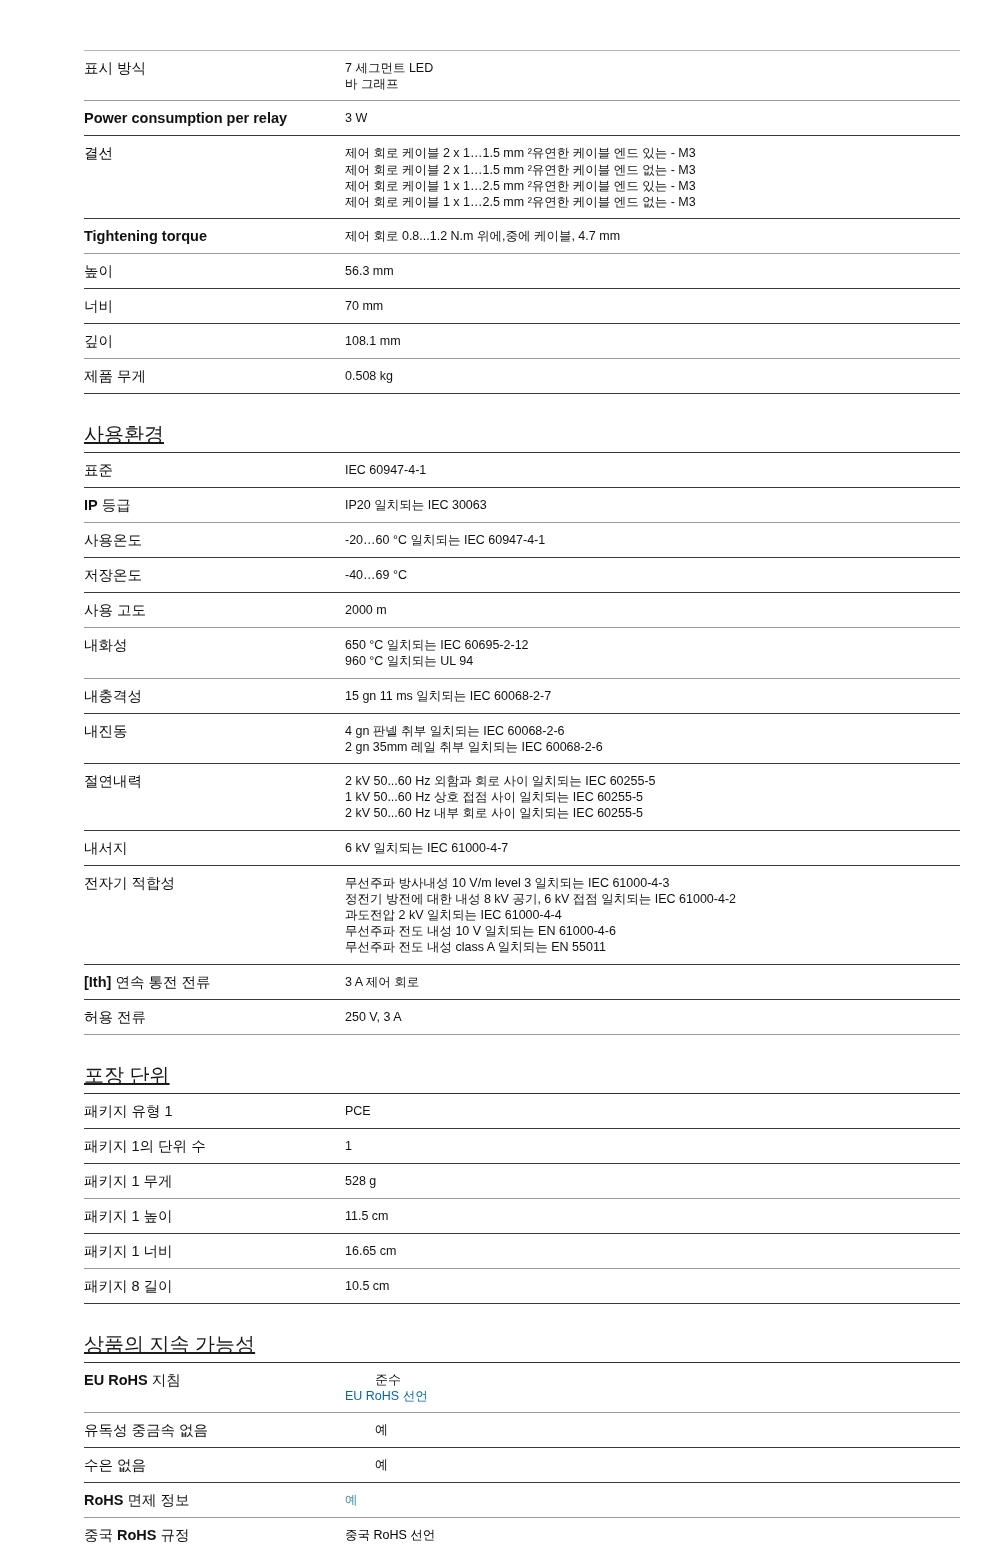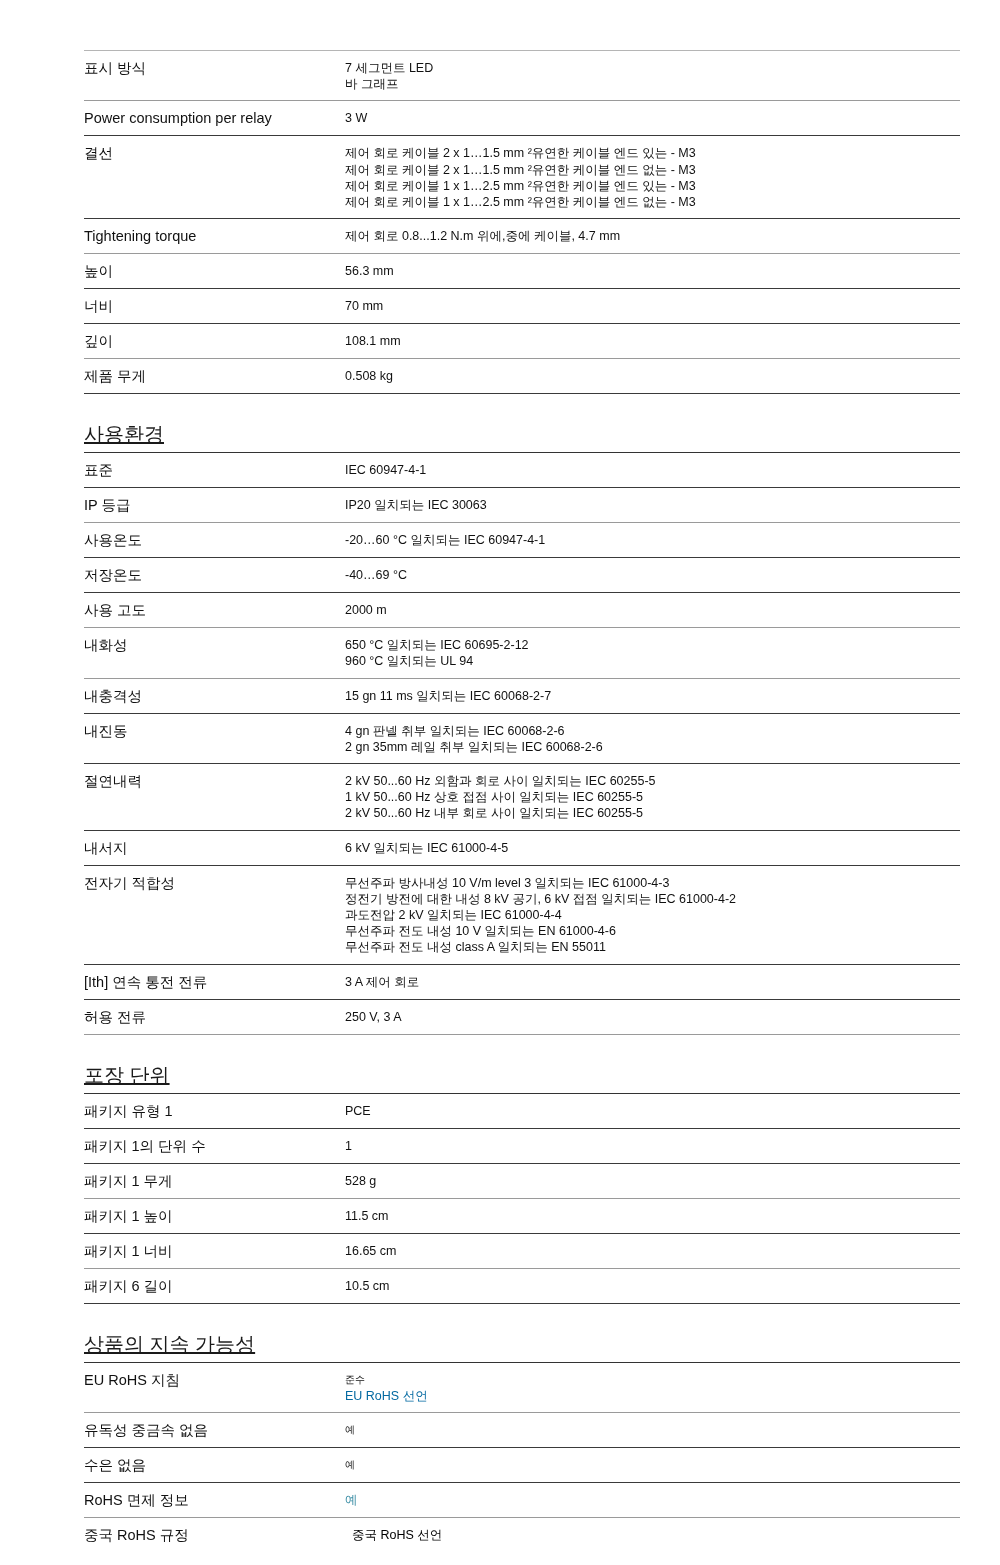--- a/index.html
+++ b/index.html
@@ -30,31 +30,31 @@
     }
     .row.light { border-bottom-color: #9a9a9a; justify-content: flex-end; }
     .label {
       width: 261px;
       flex: 0 0 261px;
       font-size: 14.5px;
       line-height: 18px;
       color: #111;
       padding-top: 0px;
     }
-    .label b { font-weight: normal; }
+    .label b { font-weight: bold; }
     .value {
       flex: 1;
       font-size: 12.5px;
       line-height: 16.2px;
       color: #111;
       padding-top: 1px;
     }
     .value .line { display: block; white-space: nowrap; }
     .value .link { color: #3d8fa6; }
-    .value .plain { font-size: 10px; }
+    .value .plain { font-size: 13px; margin-left: 30px; }
   </style>
 </head>
 <body>
 
 <div class="page" id="page-root">
   <div class="top-rule"></div>
 <section>
       <div class="row light">
         <div class="label"><span>표시 방식</span></div>
         <div class="value">
@@ -164,21 +164,21 @@
         <div class="label"><span>절연내력</span></div>
         <div class="value">
           <span class="line">2 kV 50...60 Hz 외함과 회로 사이 일치되는 IEC 60255-5</span>
           <span class="line">1 kV 50...60 Hz 상호 접점 사이 일치되는 IEC 60255-5</span>
           <span class="line">2 kV 50...60 Hz 내부 회로 사이 일치되는 IEC 60255-5</span>
         </div>
       </div>
       <div class="row">
         <div class="label"><span>내서지</span></div>
         <div class="value">
-          <span class="line">6 kV 일치되는 IEC 61000-4-5</span>
+          <span class="line">6 kV 일치되는 IEC 61000-4-7</span>
         </div>
       </div>
       <div class="row">
         <div class="label"><span>전자기 적합성</span></div>
         <div class="value">
           <span class="line">무선주파 방사내성 10 V/m level 3 일치되는 IEC 61000-4-3</span>
           <span class="line">정전기 방전에 대한 내성 8 kV 공기, 6 kV 접점 일치되는 IEC 61000-4-2</span>
           <span class="line">과도전압 2 kV 일치되는 IEC 61000-4-4</span>
           <span class="line">무선주파 전도 내성 10 V 일치되는 EN 61000-4-6</span>
           <span class="line">무선주파 전도 내성 class A 일치되는 EN 55011</span>
@@ -223,21 +223,21 @@
           <span class="line">11.5 cm</span>
         </div>
       </div>
       <div class="row light">
         <div class="label"><span>패키지 1 너비</span></div>
         <div class="value">
           <span class="line">16.65 cm</span>
         </div>
       </div>
       <div class="row">
-        <div class="label"><span>패키지 6 길이</span></div>
+        <div class="label"><span>패키지 8 길이</span></div>
         <div class="value">
           <span class="line">10.5 cm</span>
         </div>
       </div>
     </section>
     <section>
       <h2 class="section-title">상품의 지속 가능성</h2>
       <div class="row light">
         <div class="label"><b>EU RoHS</b><span> 지침</span></div>
         <div class="value">
@@ -256,20 +256,20 @@
         <div class="value">
           <span class="line plain">예</span>
         </div>
       </div>
       <div class="row light">
         <div class="label"><b>RoHS</b><span> 면제 정보</span></div>
         <div class="value">
           <a class="line link" style="color: rgb(61, 143, 166);">예</a>
         </div>
       </div>
-      <div class="row" style="border-bottom: none; gap: 7px;">
+      <div class="row" style="border-bottom: none;">
         <div class="label"><span>중국 </span><b>RoHS</b><span> 규정</span></div>
         <div class="value">
           <a class="line link" style="color: #000000;">중국 RoHS 선언</a>
         </div>
       </div>
     </section>
   </div>
 
 </body></html>

